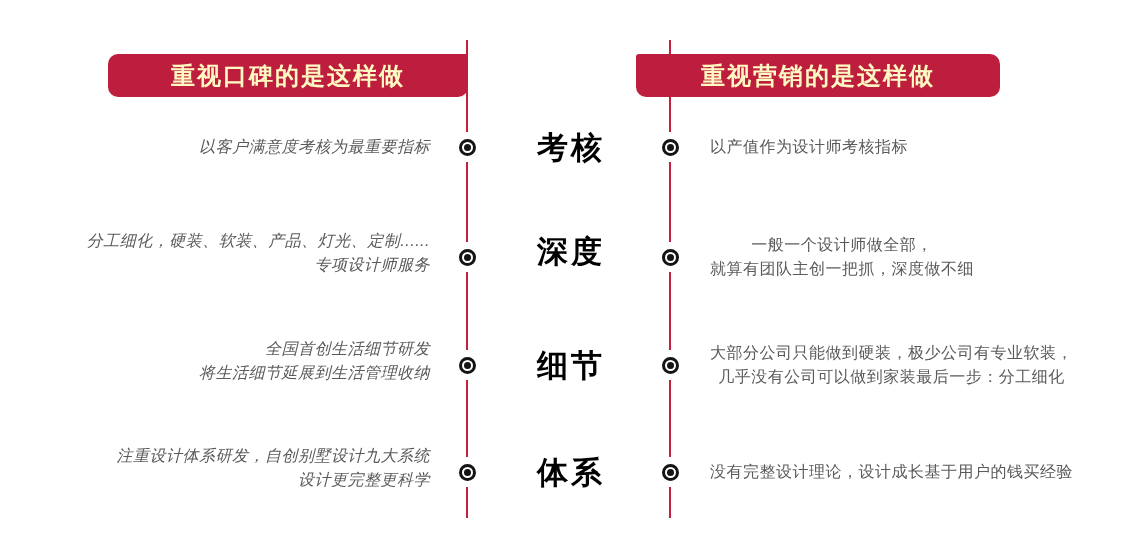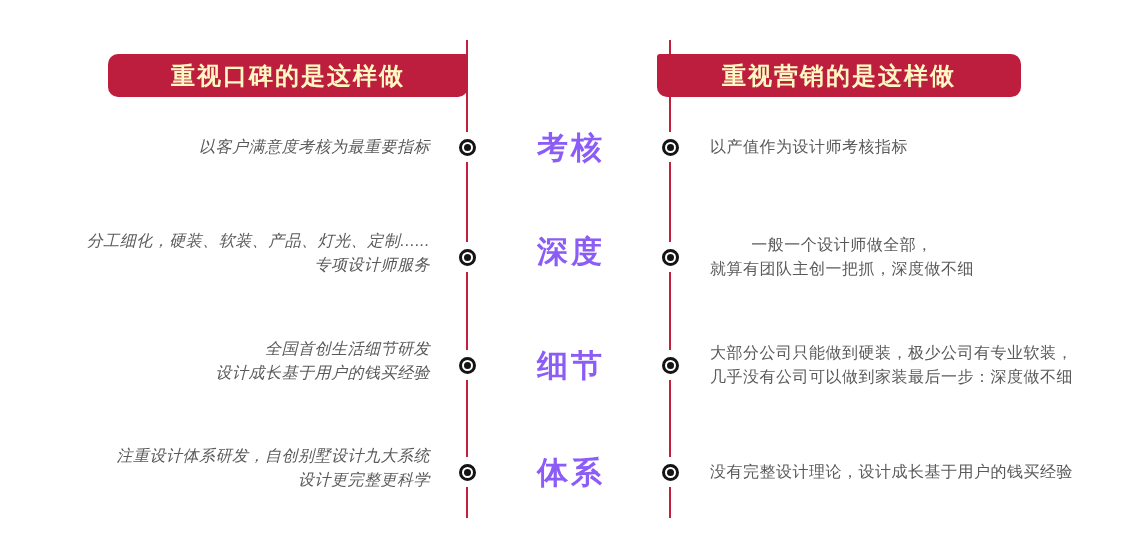--- a/index.html
+++ b/index.html
@@ -9,39 +9,39 @@
   
   .vline{position:absolute;top:40px;height:478px;width:2px;background:#C3203E;}
   .vline.left{left:466px;}
   .vline.right{left:669px;}
 
   
   .banner{position:absolute;top:39px;height:43px;background:#BE1E3D;border-radius:10px;
           color:#fef9c3;font-size:24px;font-weight:bold;letter-spacing:2px;
           display:flex;align-items:center;justify-content:center;box-sizing:border-box;margin-top:15px;}
   .banner.left{left:108px;width:360px;border-top-right-radius:3px;}
-  .banner.right{left:657px;width:364px;border-top-left-radius:3px;}
+  .banner.right{left:636px;width:364px;border-top-left-radius:3px;}
 
   
   .marker{position:absolute;width:22px;height:30px;background:#ffffff;
           display:flex;align-items:center;justify-content:center;
           transform:translate(-50%,-50%);}
   .ring{width:17px;height:17px;border:3px solid #141414;border-radius:50%;
         box-sizing:border-box;display:flex;align-items:center;justify-content:center;background:#ffffff;}
   .dot{width:7px;height:7px;background:#141414;border-radius:50%;}
 
   
   .side-text{position:absolute;transform:translateY(-50%);font-size:16px;line-height:24px;
              color:#5A5A5C;letter-spacing:0.5px;white-space:nowrap;}
   .side-text.left{right:700px;text-align:right;font-style:italic;}
   .side-text.right{left:710px;text-align:center;}
 
   
   .row-label{position:absolute;left:571px;transform:translate(-50%,-50%);
-             font-size:31px;font-weight:bold;color:#8b5cf6;letter-spacing:3px;white-space:nowrap;}
+             font-size:31px;font-weight:bold;color:#000000;letter-spacing:3px;white-space:nowrap;}
 </style>
 </head>
 <body>
 
 <div class="canvas">
 
   <div class="vline left"></div>
   <div class="vline right"></div>
 
   <div class="banner left">
@@ -84,36 +84,36 @@
         <span class="dot"></span>
       </span>
   </span>
   <div class="side-text right" style="top:257px">
     <div>一般一个设计师做全部，</div>
     <div>就算有团队主创一把抓，深度做不细</div>
   </div>
 
   <div class="side-text left" style="top:361px">
     <div>全国首创生活细节研发</div>
-    <div>设计成长基于用户的钱买经验</div>
+    <div>将生活细节延展到生活管理收纳</div>
   </div>
   <span class="marker" style="left:467px;top:365px">
     <span class="ring">
         <span class="dot"></span>
       </span>
   </span>
   <div class="row-label" style="top:366px">细节</div>
   <span class="marker" style="left:670px;top:365px">
     <span class="ring">
         <span class="dot"></span>
       </span>
   </span>
   <div class="side-text right" style="top:365px">
     <div>大部分公司只能做到硬装，极少公司有专业软装，</div>
-    <div>几乎没有公司可以做到家装最后一步：深度做不细</div>
+    <div>几乎没有公司可以做到家装最后一步：分工细化</div>
   </div>
 
   <div class="side-text left" style="top:468px">
     <div>注重设计体系研发，自创别墅设计九大系统</div>
     <div>设计更完整更科学</div>
   </div>
   <span class="marker" style="left:467px;top:472px">
     <span class="ring">
         <span class="dot"></span>
       </span>

